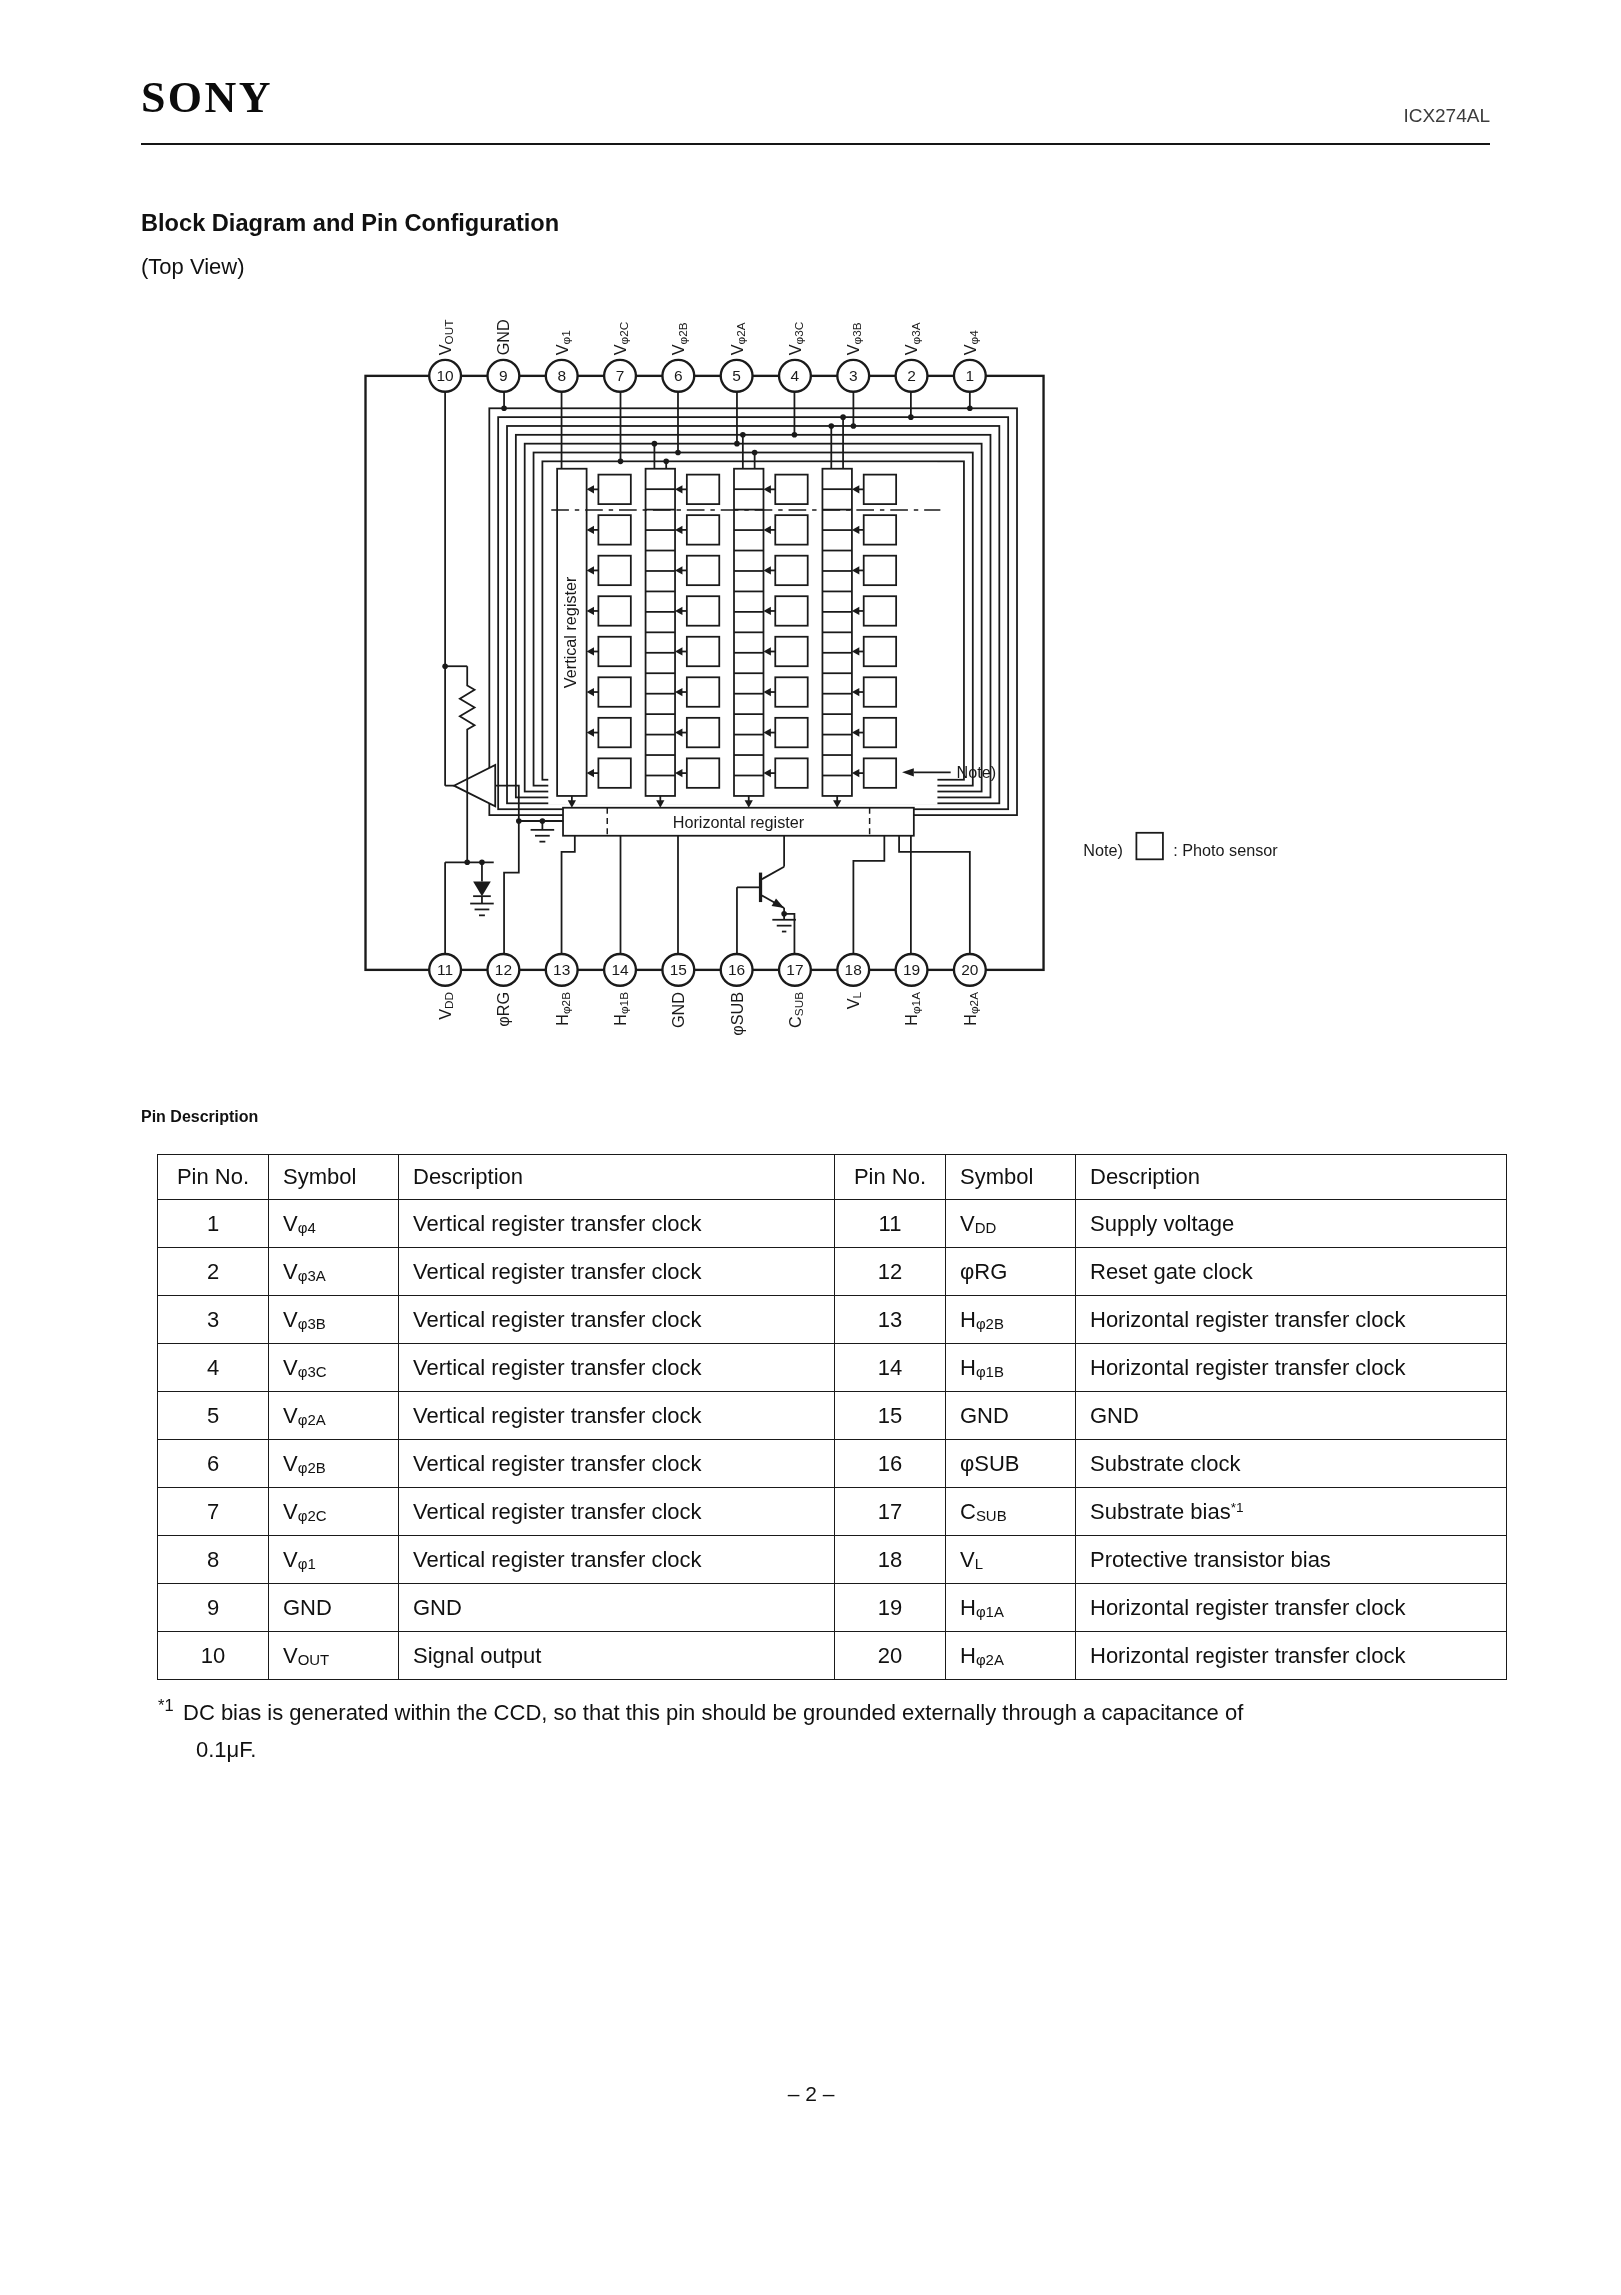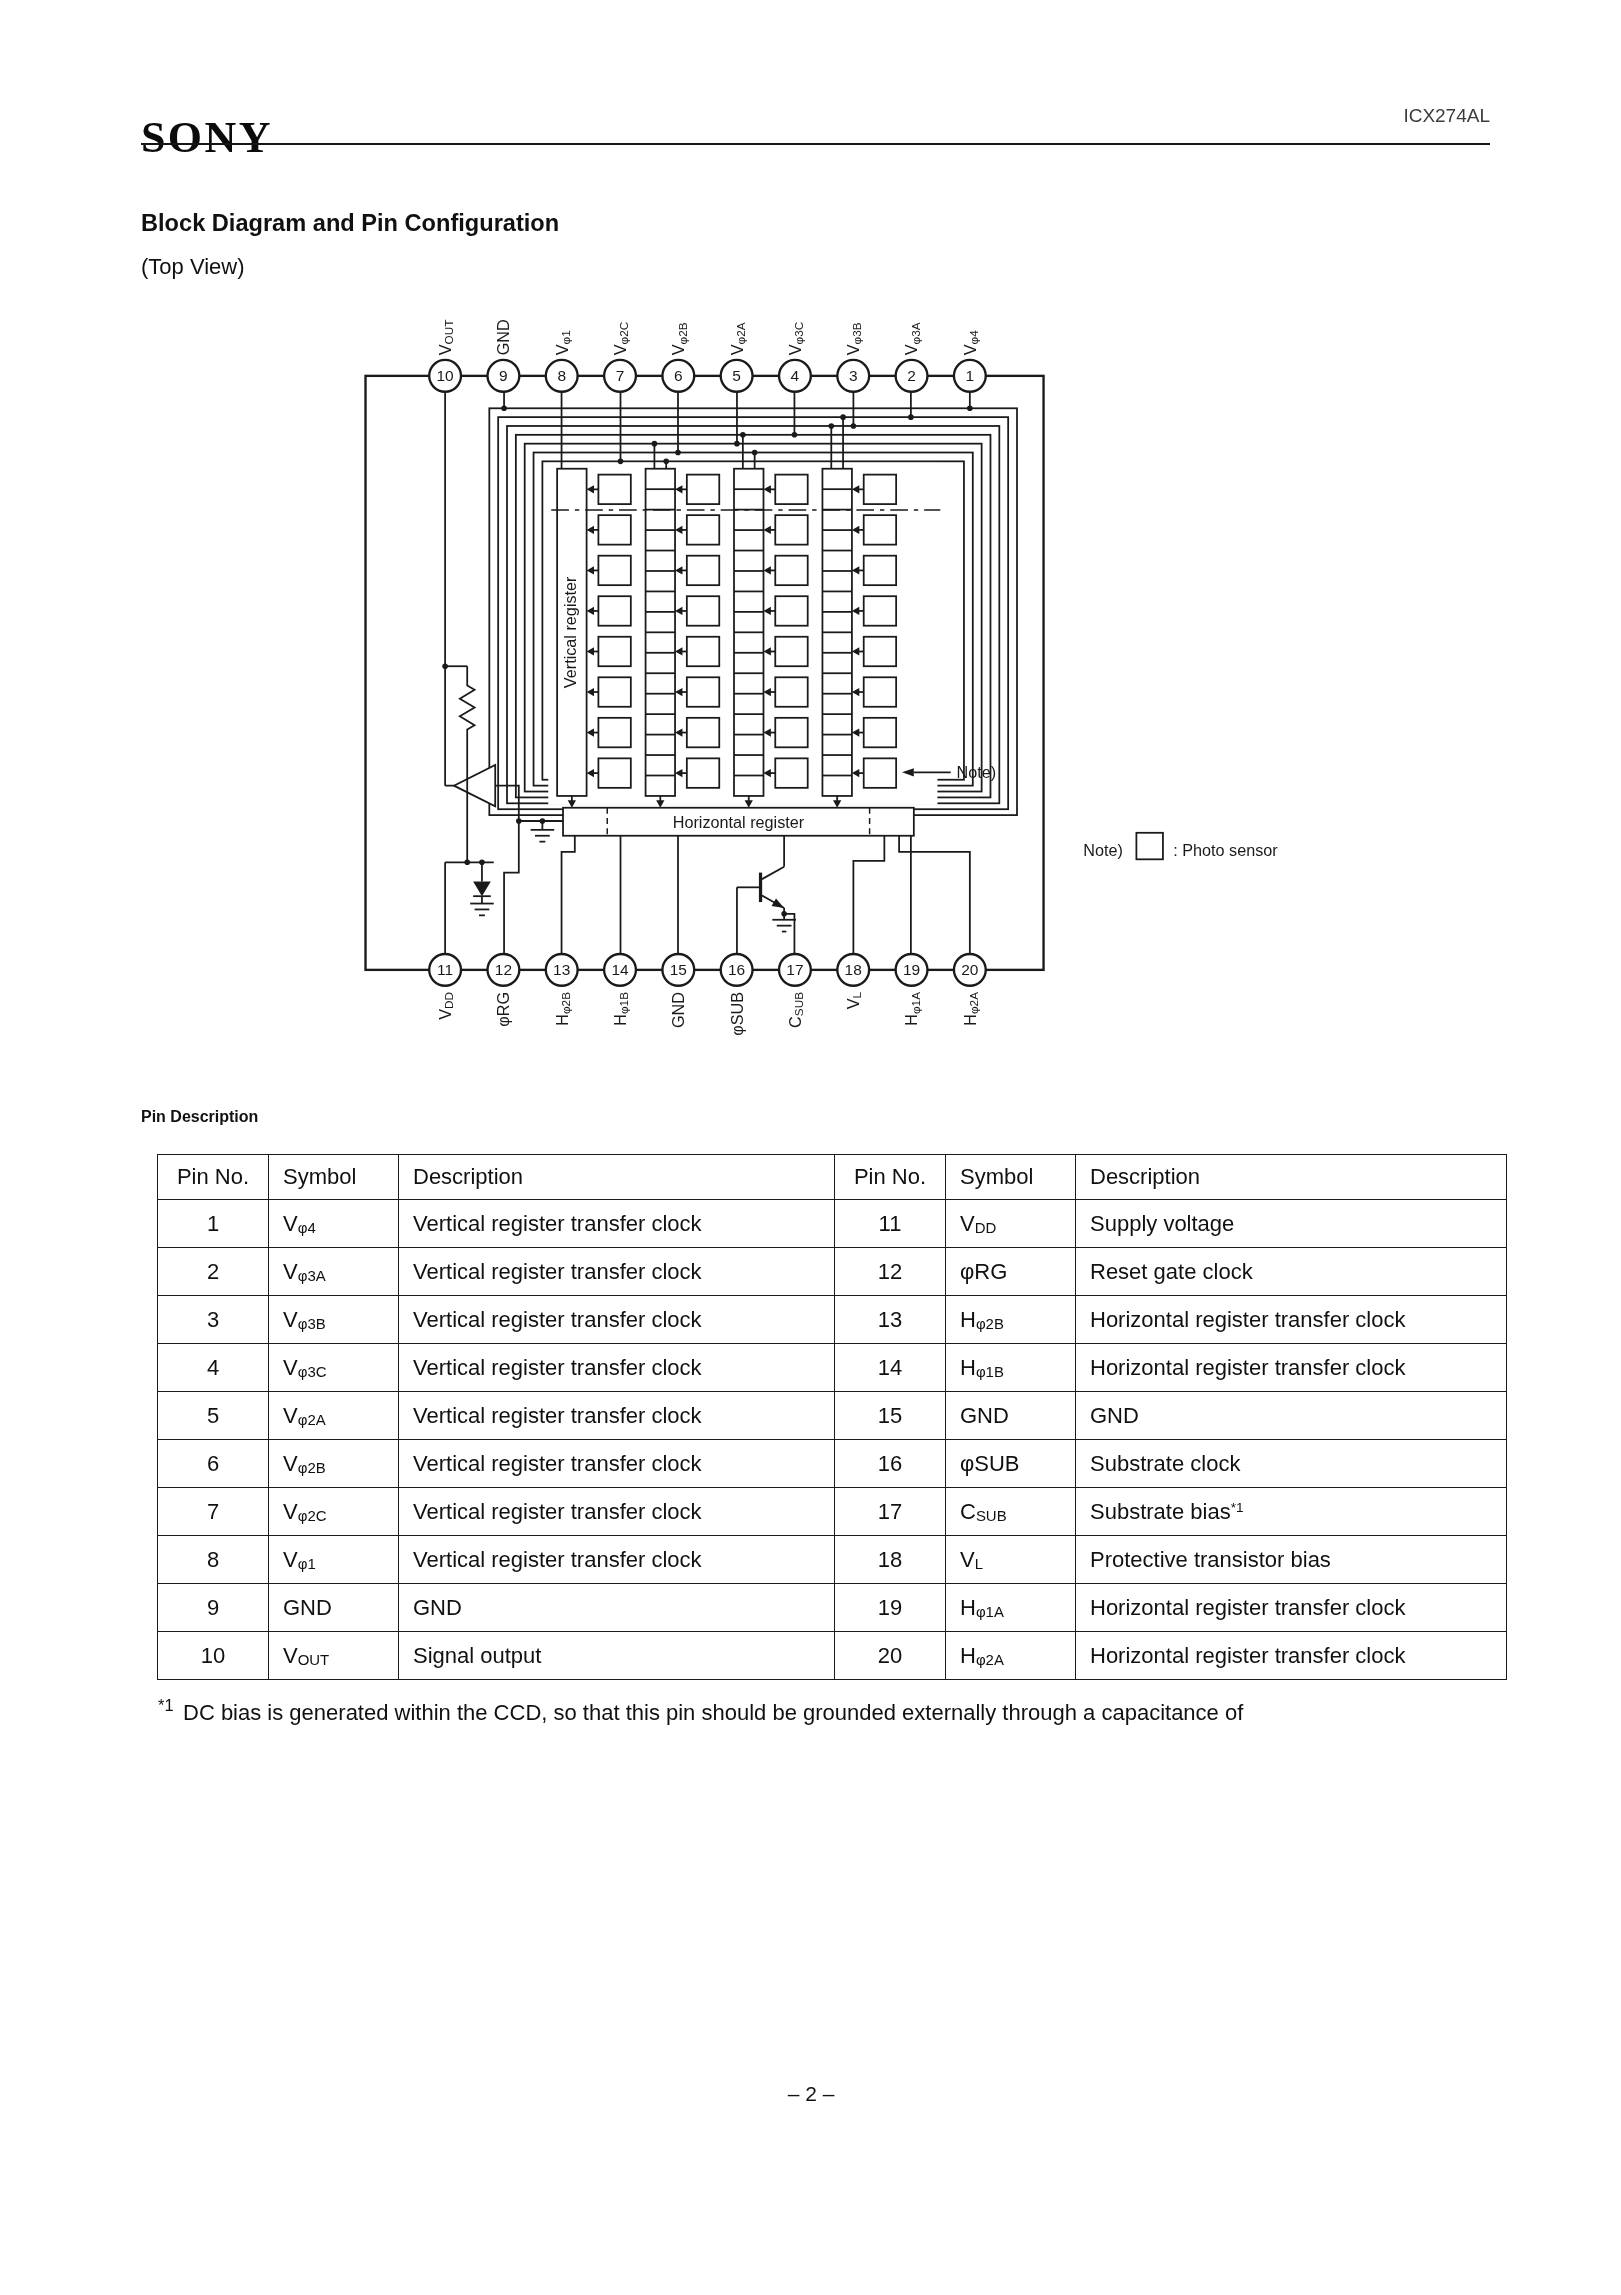--- a/index.html
+++ b/index.html
@@ -4,21 +4,21 @@
 <style>
   html,body { margin:0; padding:0; background:#888; }
   .page {
     position:relative; width:1622px; height:2295px; background:#ffffff;
     font-family:"Liberation Sans","DejaVu Sans",sans-serif; color:#111;
     margin:0 auto; overflow:hidden;
   }
   .sony {
     position:absolute; left:141px; top:72px;
     font-family:"Liberation Serif","DejaVu Serif",serif;
-    font-weight:700; font-size:44px; letter-spacing:2.4px; color:#0b0b0b;margin-top:40px;
+    font-weight:700; font-size:44px; letter-spacing:2.4px; color:#0b0b0b;
   }
   .partno { position:absolute; top:105px; right:132px; font-size:19px; color:#3c3c3c; }
   .rule { position:absolute; left:141px; top:143px; width:1349px; height:2.4px; background:#151515; }
   .h-block { position:absolute; left:141px; top:210px; font-size:23.6px; font-weight:700; }
   .topview { position:absolute; left:141px; top:254px; font-size:22px; }
   .diagram-svg { position:absolute; left:346px; top:283px; width:1003px; height:793px; }
 
   .h-pindesc { position:absolute; left:141px; top:1108px; font-size:16px; font-weight:700; }
   table.pin-table {
     position:absolute; left:141px; top:1154px; width:1349px;
@@ -556,17 +556,18 @@
           <td class="c2">Signal output</td>
           <td class="c0">20</td>
           <td class="c1">H<sub>φ2A</sub></td>
           <td class="c2">Horizontal register transfer clock</td>
         </tr>
       </tbody>
   </table>
 
   <div class="footnote">
     <div><span class="fn-marker">*1</span><span>DC bias is generated within the CCD, so that this pin should be grounded externally through a capacitance of</span></div>
+    <div class="fn-line2">0.1μF.</div>
   </div>
 
   <div class="pagenum">– 2 –</div>
 </div>
 
 
 </body></html>

